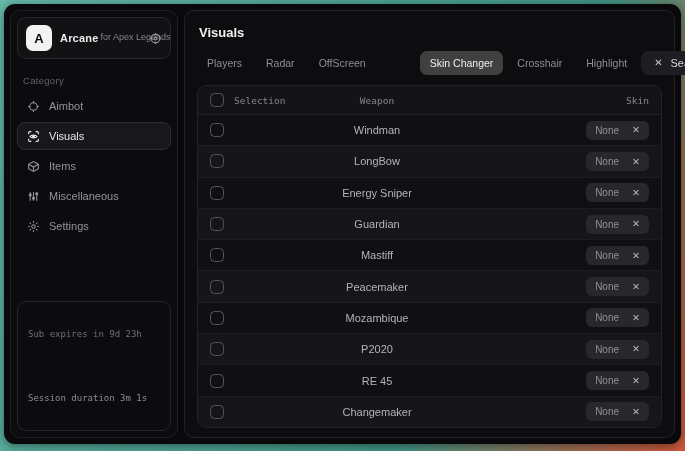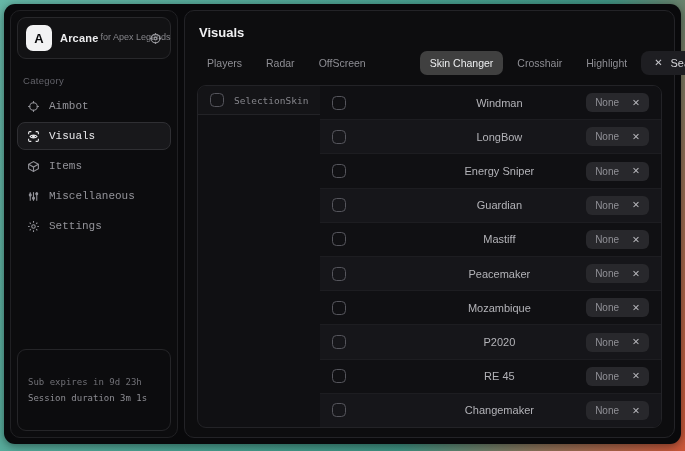--- a/index.html
+++ b/index.html
@@ -16,45 +16,45 @@
   .side-header{margin:6px;padding:7px 8px;border:1px solid #28282b;border-radius:9px;background:#121214;
        display:flex;align-items:center;gap:8px;}
   .logo{width:26px;height:26px;border-radius:7px;background:#f2f2f3;color:#0a0a0c;font-weight:bold;
        font-size:13px;display:flex;align-items:center;justify-content:center;flex:none;}
   .app-text{display:flex;flex-direction:row;gap:2px;min-width:0;}
   .app-name{font-size:11px;font-weight:700;color:#ececee;letter-spacing:.2px;}
   .app-sub{font-size:9px;color:#85858a;white-space:nowrap;}
   .hdr-icon{margin-left:auto;color:#9a9a9f;display:flex;}
   .hdr-icon svg{width:13px;height:13px;}
   .category{font-size:9.5px;color:#63636a;margin:10px 12px 6px;letter-spacing:.3px;}
-  .nav{padding:0 6px;display:flex;flex-direction:column;gap:2px;font-family:Liberation Mono, monospace;}
+  .nav{padding:0 6px;display:flex;flex-direction:column;gap:2px;}
   .nav-item{display:flex;align-items:center;gap:9px;height:26px;padding:0 9px;border-radius:8px;
        color:#94949a;font-size:11px;border:1px solid transparent;cursor:pointer;}
   .nav-item.active{background:#18181b;border-color:#2f2f33;color:#e9e9ec;}
   .nav-icon{display:flex;flex:none;}
   .nav-icon svg{width:13px;height:13px;display:block;}
   .side-footer{margin:6px;margin-top:auto;padding:24px 10px;border:1px solid #252528;border-radius:9px;
        font-family:"DejaVu Sans Mono",monospace;font-size:9px;line-height:1.8;}
   .foot-line1{color:#707076;}
-  .foot-line2{color:#8d8d93;}
+  .foot-line2{color:#8d8d93;margin-top:48px;}
 
   
   .main{position:absolute;left:180px;top:6px;right:6px;bottom:6px;box-sizing:border-box;
        background:#0d0d0f;border:1px solid #232327;border-radius:10px;}
   .main-title{font-size:13px;font-weight:700;color:#f0f0f2;margin:14px 14px 11px;}
   .tabbar{display:flex;align-items:flex-end;gap:4px;margin:0 12px 12px;}
   .tab{font-size:10.5px;color:#8e8e94;padding:6px 10px;border-radius:7px;cursor:pointer;white-space:nowrap;}
   .tab.active{background:#404040;color:#ecedef;margin-left:40px;}
   .search-btn{margin-left:auto;display:flex;align-items:center;gap:8px;background:#1e1e22;
        border-radius:8px;padding:6px 13px;color:#d6d6da;font-size:11px;cursor:pointer;}
   .search-x{font-size:10px;color:#c9c9ce;line-height:1;}
 
   
   .table{position:absolute;left:12px;right:12px;top:74px;bottom:9px;border:1px solid #232327;
-       border-radius:9px;overflow:hidden;display:flex;flex-direction:row;background:#101013;}
+       border-radius:9px;overflow:hidden;display:flex;flex-direction:column;background:#101013;}
   .t-head{flex:none;height:28px;background:#141417;display:flex;align-items:center;position:relative;
        padding:0 12px;border-bottom:1px solid #232327;}
   .t-head .checkbox{margin-right:10px;}
   .h-label{font-family:"DejaVu Sans Mono",monospace;font-size:9.5px;color:#85858b;}
   .h-weapon{position:absolute;left:179px;transform:translateX(-50%);}
   .h-skin{margin-left:auto;}
   .t-body{flex:1;display:flex;flex-direction:column;}
   .t-row{flex:1;display:flex;align-items:center;position:relative;padding:0 12px;}
   .t-row:nth-child(odd){background:#101013;}
   .t-row:nth-child(even){background:#16161a;}

